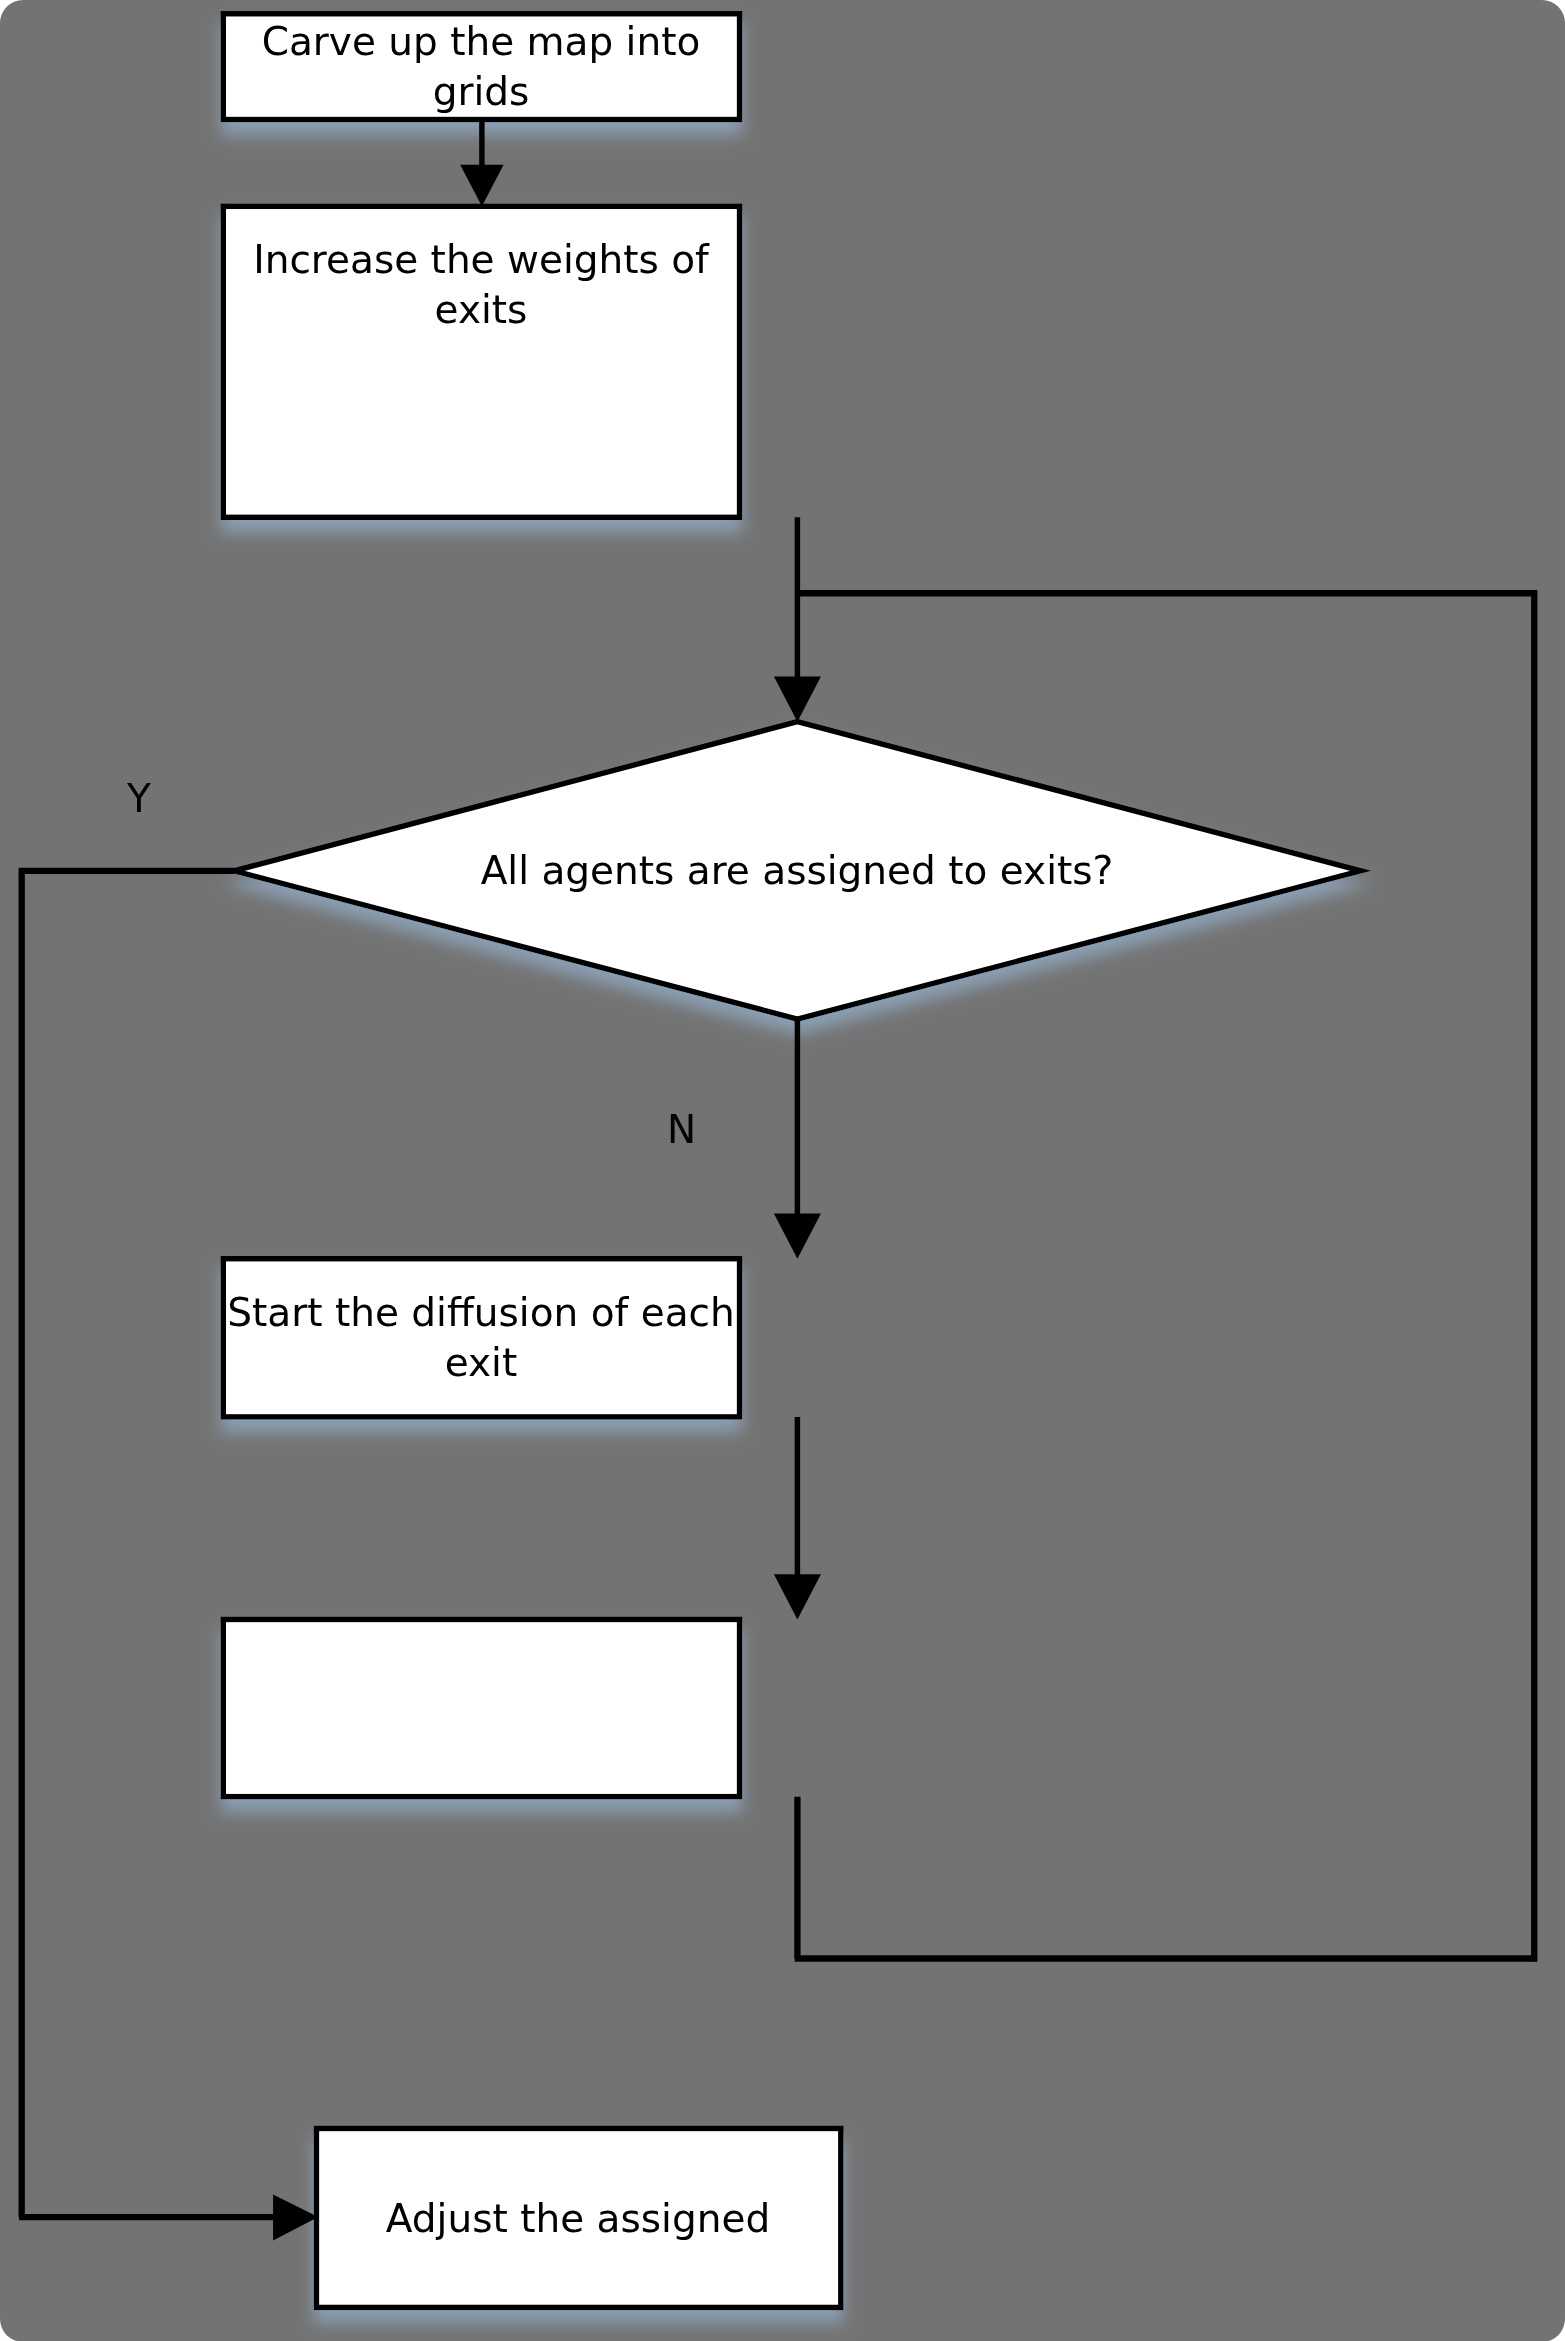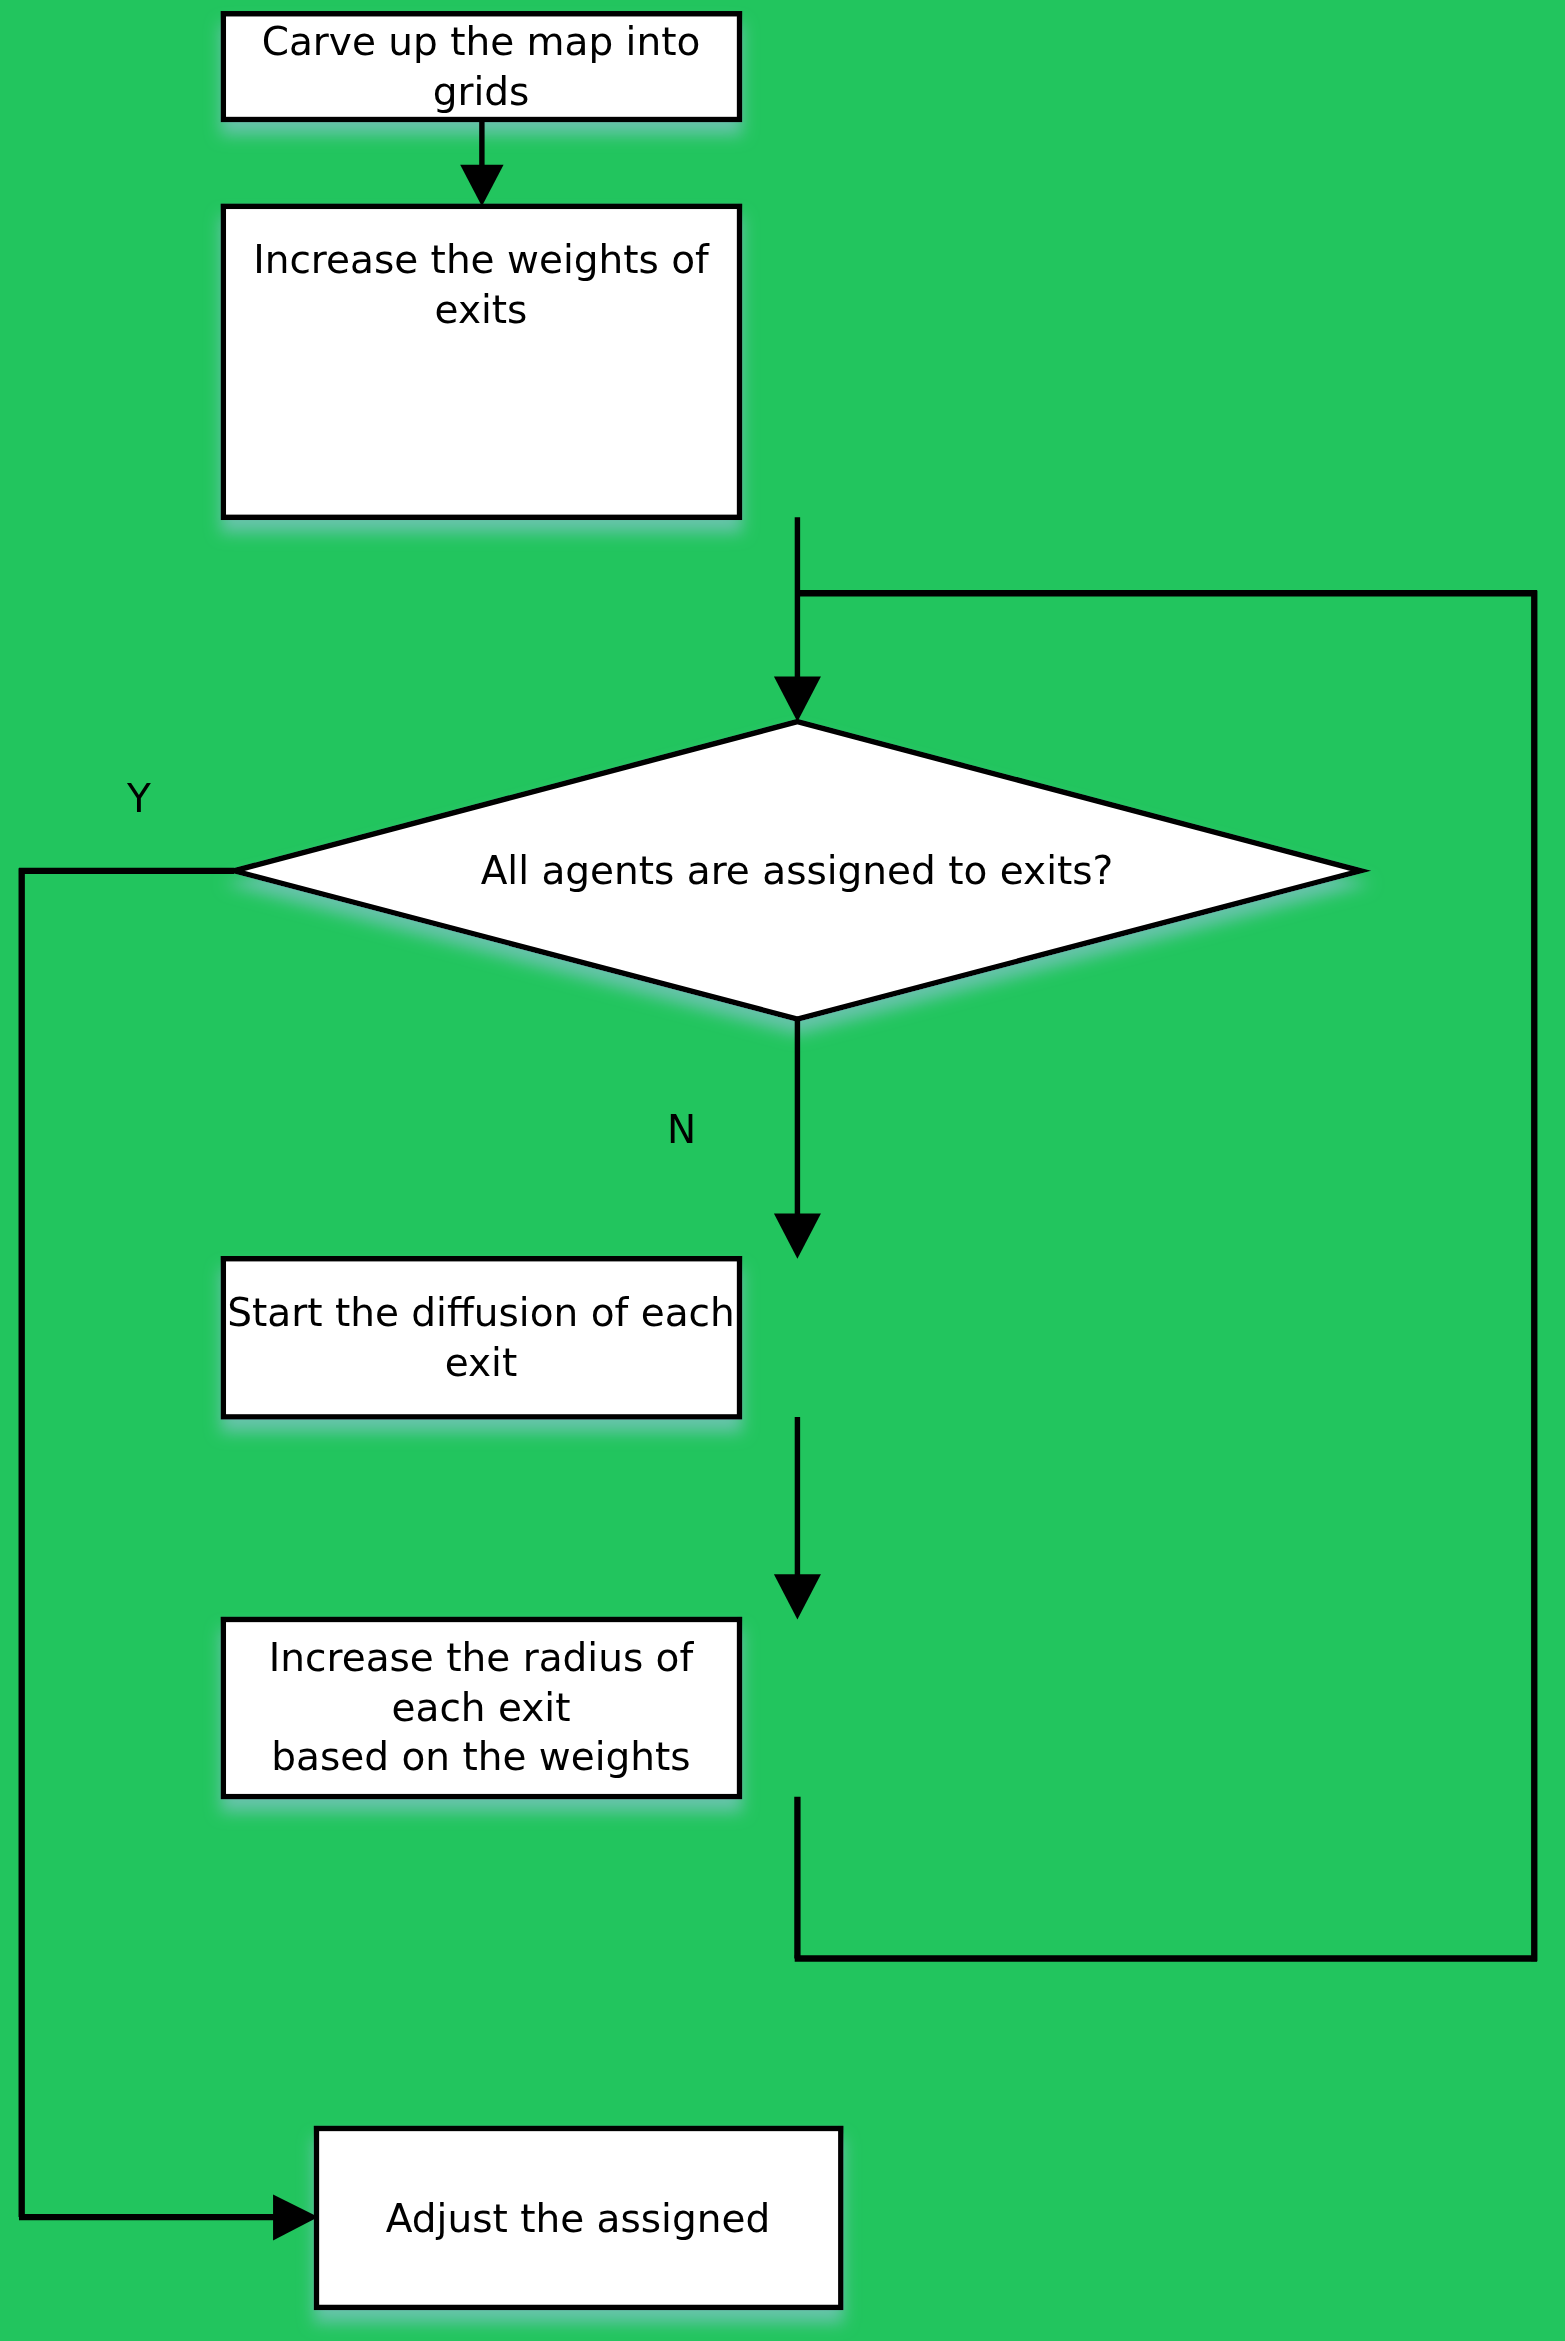--- a/index.html
+++ b/index.html
@@ -7,22 +7,23 @@
     padding: 0;
     background: #ffffff;
   }
   body {
     font-family: "DejaVu Sans", sans-serif;
   }
   #flowchart-root {
     position: relative;
     width: 1565px;
     height: 2342px;
-    background: #22c55e;
+    background: #737373;
     overflow: hidden;
+    border-radius: 23px;
   }
   #flow-svg {
     position: absolute;
     left: 0;
     top: 0;
     width: 1565px;
     height: 2342px;
   }
   .node-label {
     position: absolute;
@@ -108,22 +109,20 @@
   </svg>
 
   <div class="node-label" style="left:223px; top:13.6px; width:516px; height:106px;">Carve up the map into grids</div>
 
   <div class="node-label" style="left:223px; top:206px; width:516px; height:158px;">Increase the weights of exits</div>
 
   <div class="node-label" style="left:223px; top:1259px; width:516px; height:158px;">Start the diffusion of each exit</div>
 
   <div class="node-label" style="left:345px; top:821px; width:904px; height:99px;">All agents are assigned to exits?</div>
 
-  <div class="node-label" style="left:223px; top:1619px; width:516px; height:177px;">Increase the radius of each exit
-based on the weights</div>
 
   <div class="node-label" style="left:316px; top:2129px; width:524px; height:179px;">Adjust the assigned</div>
 
   <div class="edge-label" style="left:127px; top:779px;">Y</div>
 
   <div class="edge-label" style="left:667px; top:1110px;">N</div>
 
 </div>
 
 

